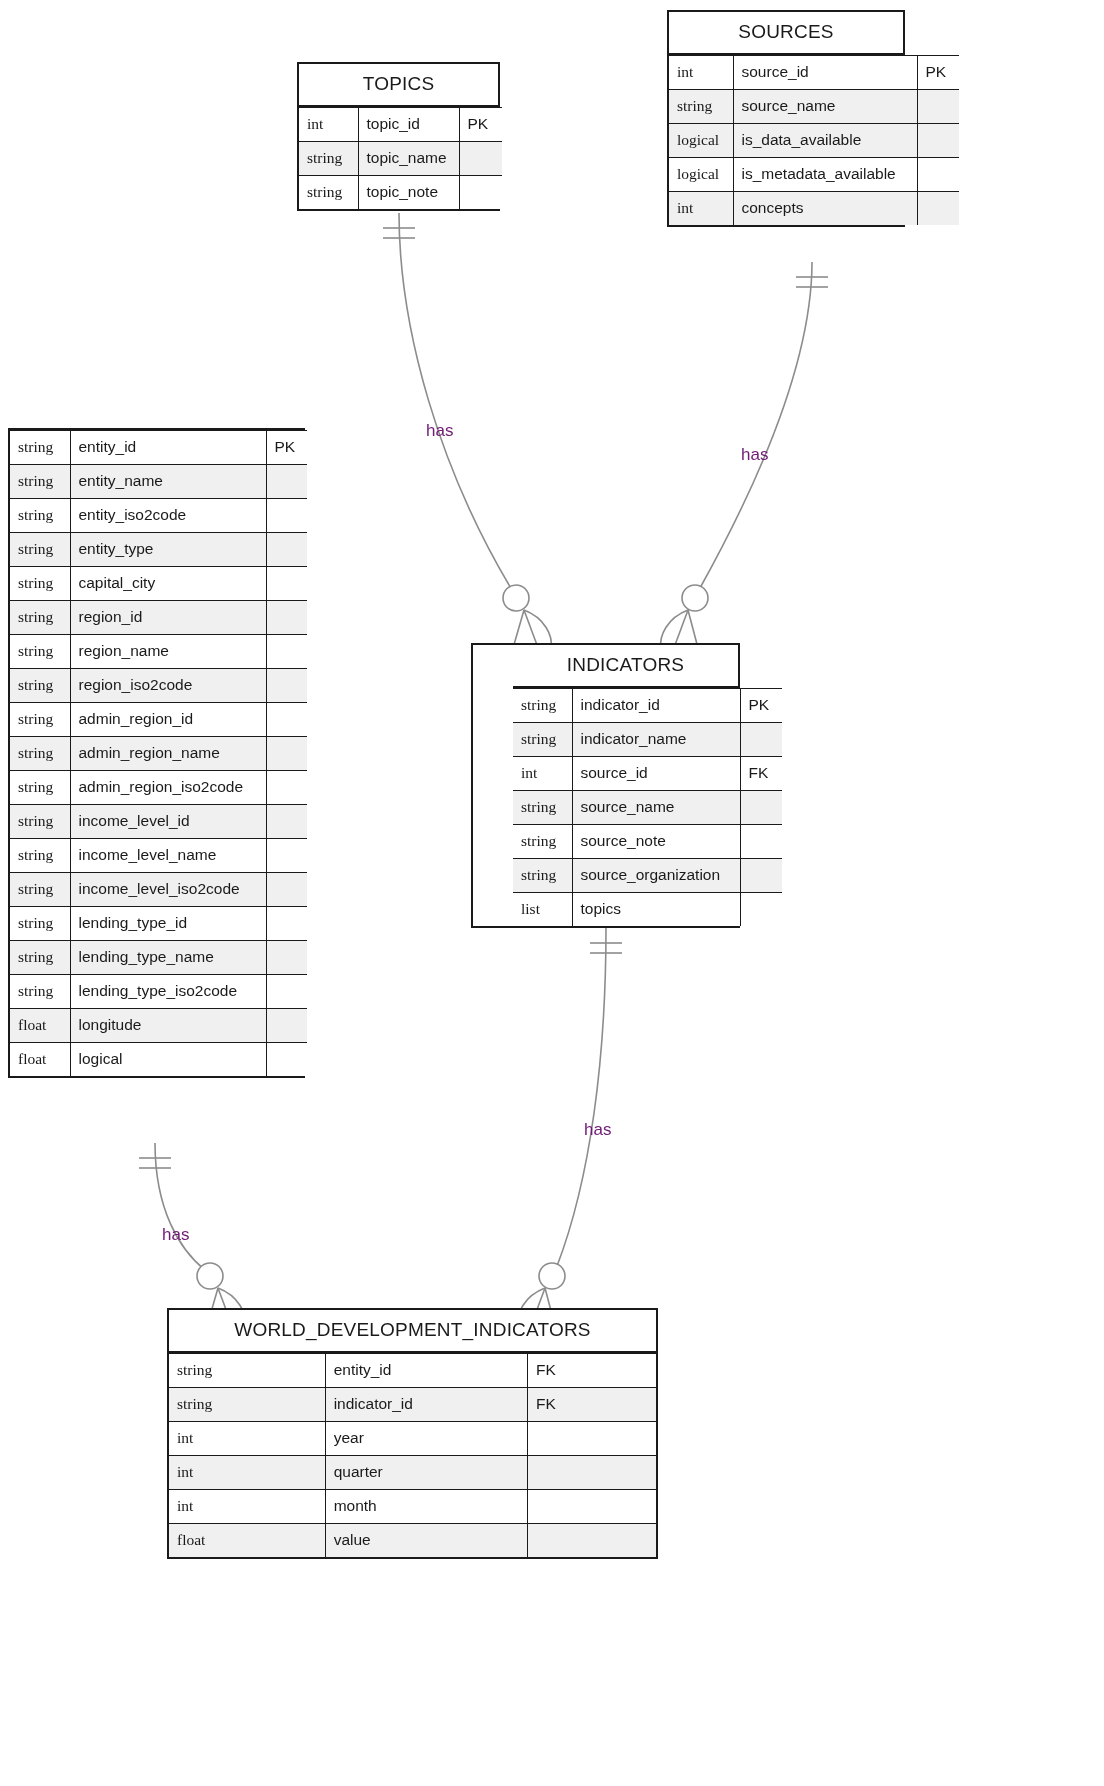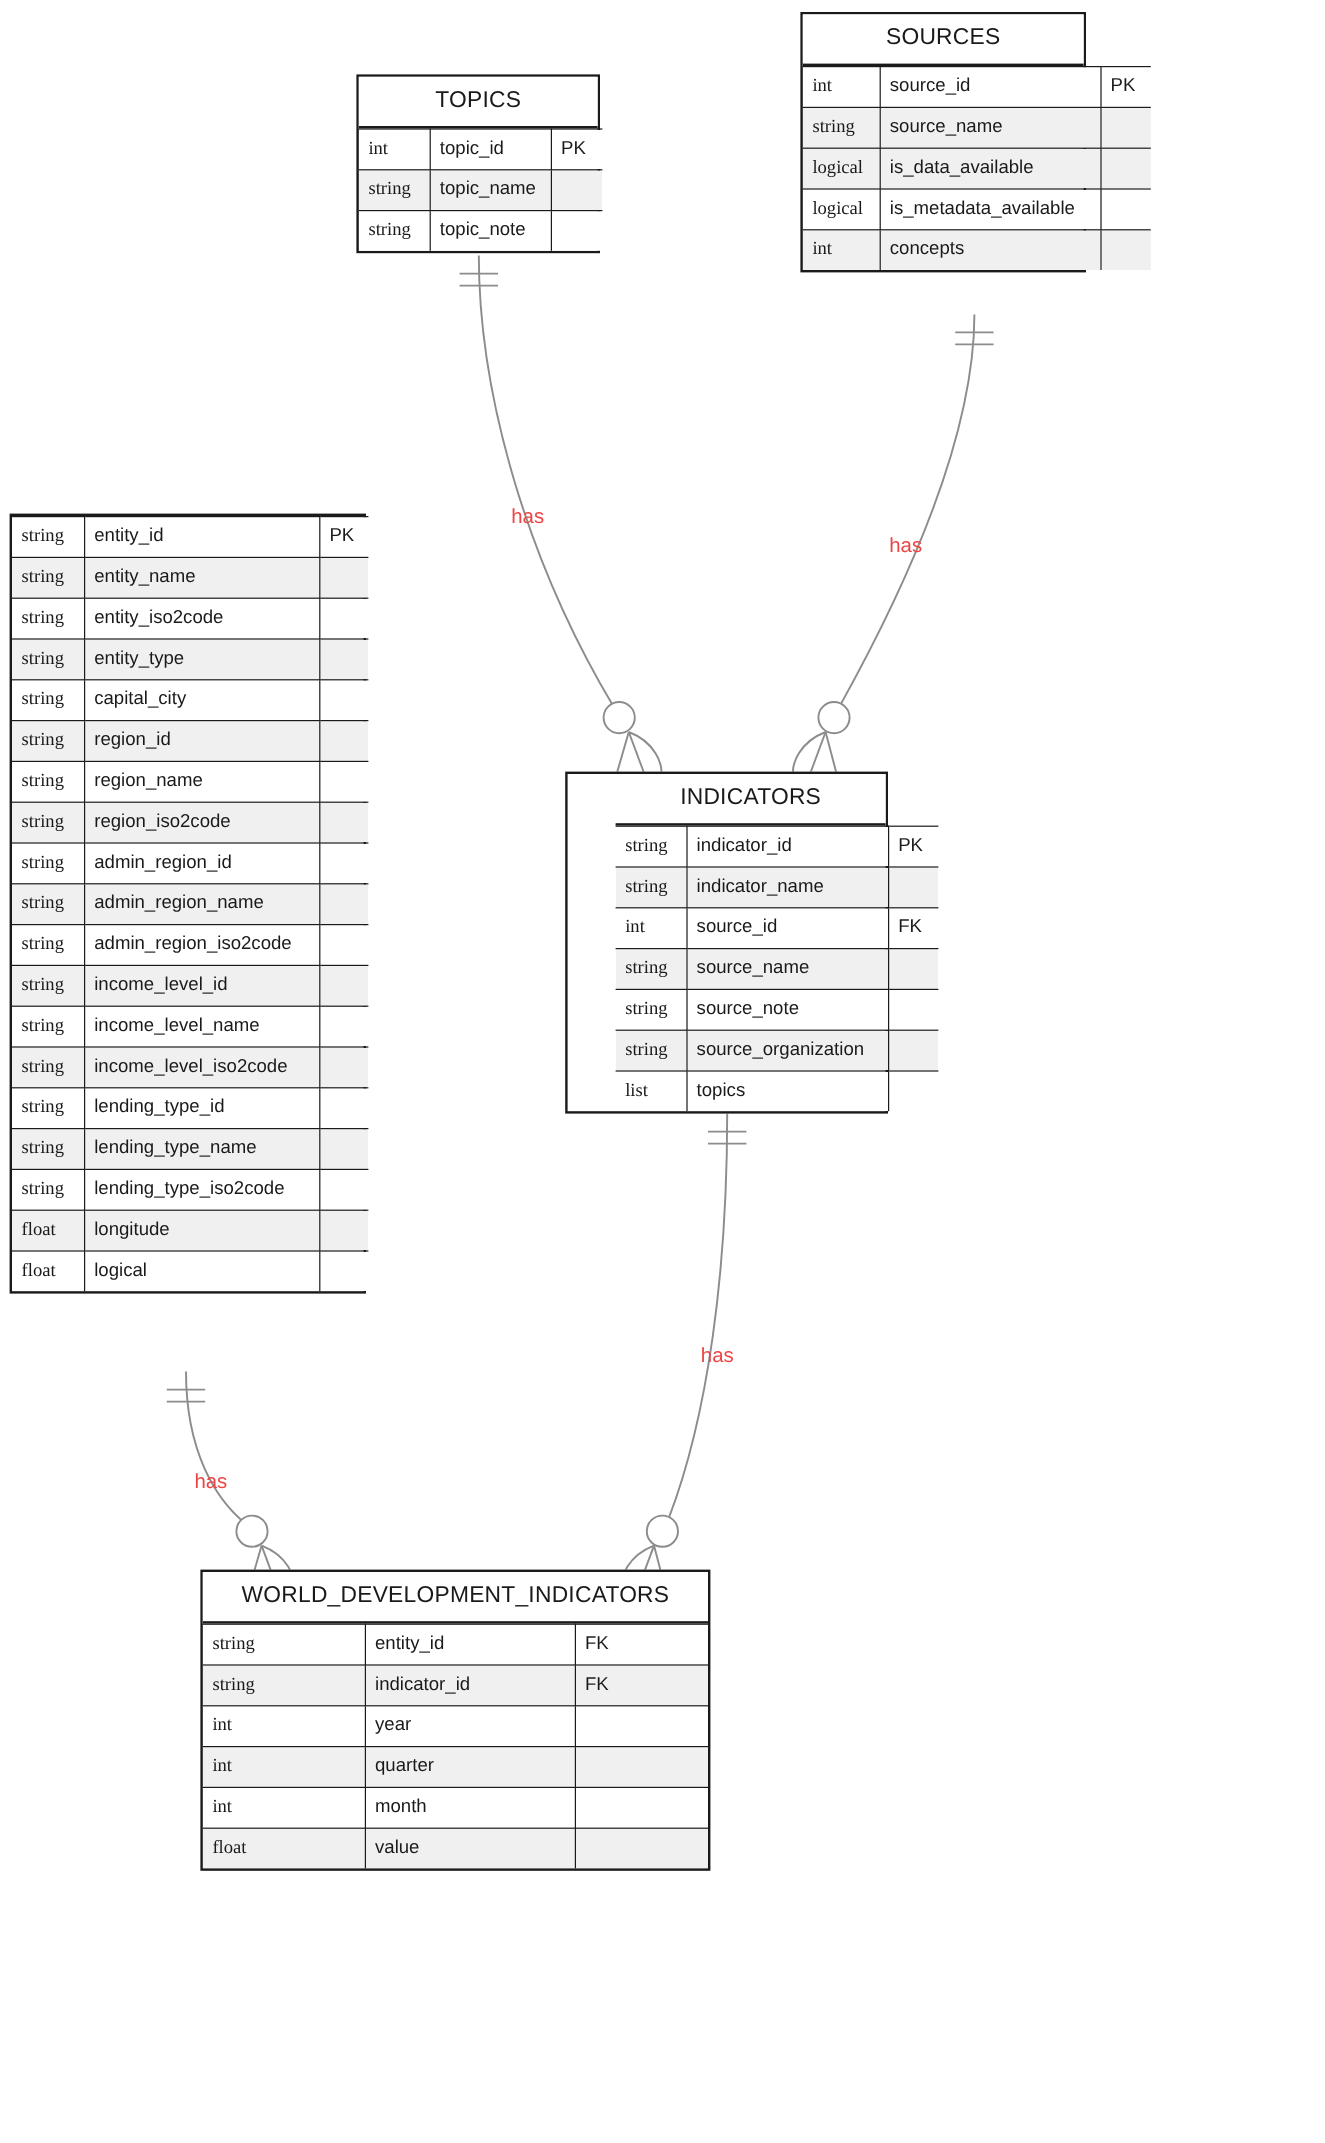--- a/index.html
+++ b/index.html
@@ -67,21 +67,21 @@
   table.attrs td.type { }
   table.attrs td.name { }
   table.attrs td.key  { }
   table.attrs tr td:first-child { border-left: none; font-family: Liberation Serif, serif; }
   table.attrs tr td:last-child  { border-right: none; }
   table.attrs tr:last-child td  { border-bottom: none; }
 
   .rel-label {
     position: absolute;
     font-size: 17px;
-    color: #ef4444;
+    color: #701a75;
     background: transparent;
     white-space: nowrap;
   }
 </style>
 </head>
 <body>
 
 <div id="canvas">
 
   <svg class="links" viewBox="0 0 1104 1786">
@@ -344,21 +344,21 @@
           </tr>
           <tr>
             <td class="type">list</td>
             <td class="name">topics</td>
             <td class="key"></td>
           </tr>
         </tbody>
     </table>
   </div>
 
-  <div class="entity" style="left:167px; top:1308px; width:425px;">
+  <div class="entity" style="left:167px; top:1308px; width:491px;">
     <div class="entity-title">WORLD_DEVELOPMENT_INDICATORS</div>
     <table class="attrs">
       <colgroup>
           <col style="width:135px">
           <col style="width:175px">
           <col style="width:111px">
         </colgroup>
       <tbody id="wdi-rows">
           <tr>
             <td class="type">string</td>

